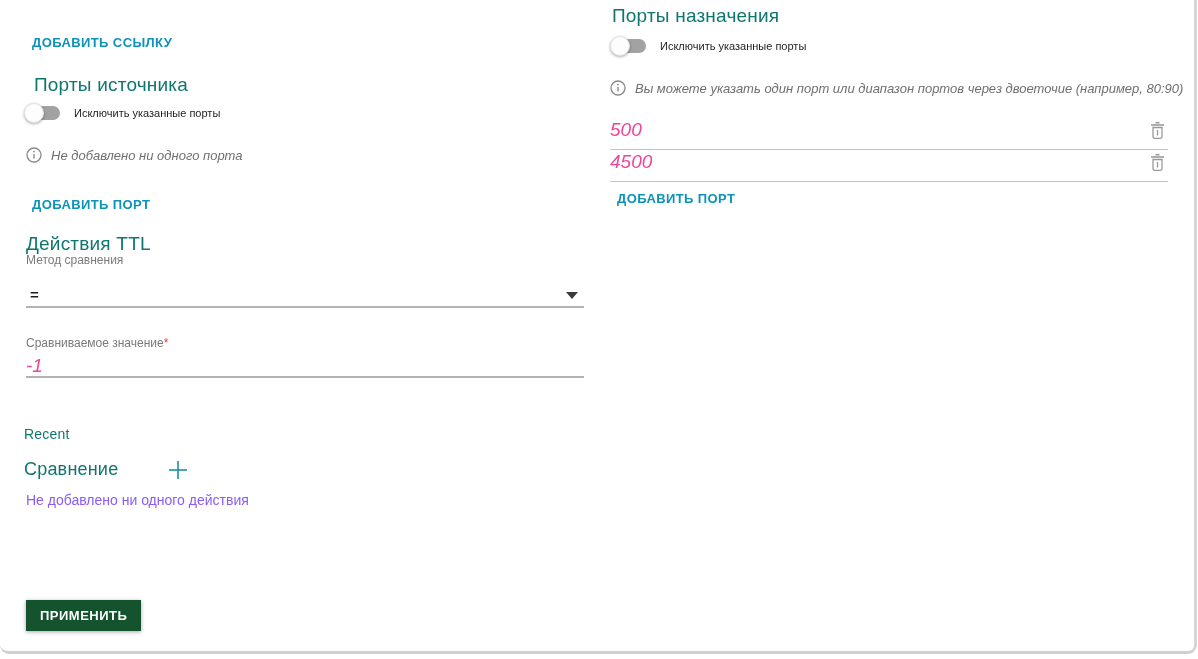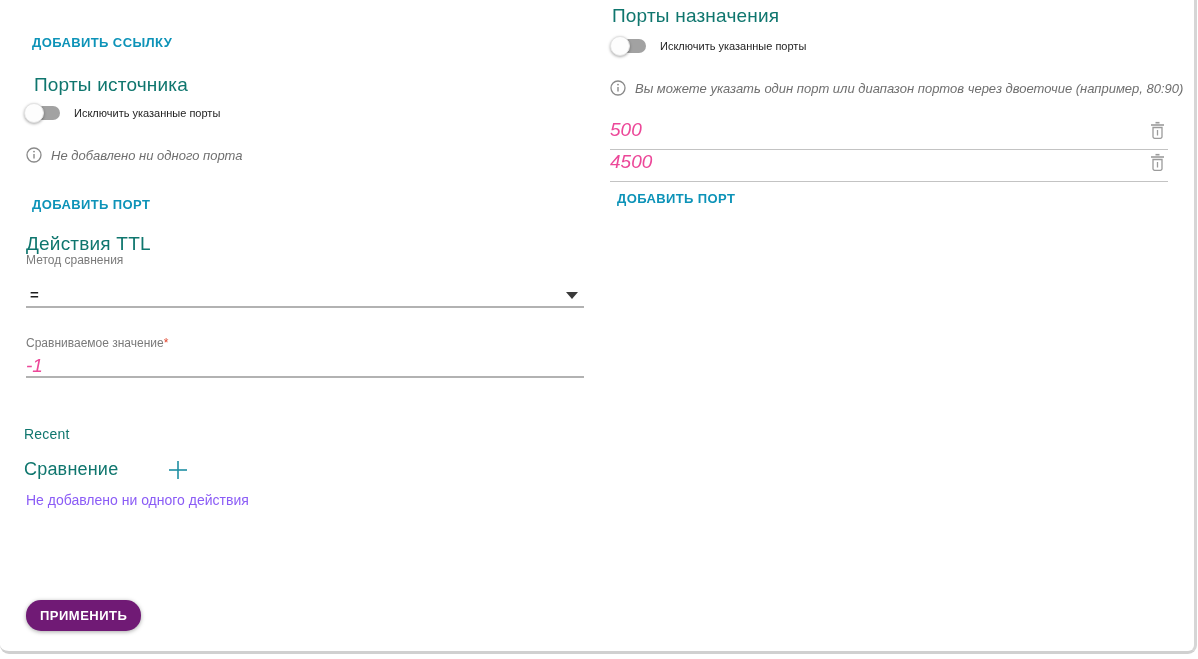--- a/index.html
+++ b/index.html
@@ -93,27 +93,27 @@
     font-family: "Liberation Sans", sans-serif;
     width: 400px;
     background: transparent;
     font-style: italic;
   }
   .trash-btn { cursor: pointer; background: none; border: none; line-height: 0; padding: 0; }
 
   .empty-note { font-size: 14px; color: #8b5cf6; white-space: nowrap; }
 
   .apply-button {
-    background: #701a75;
+    background: #14532d;
     color: #ffffff;
     font-size: 13px;
     font-weight: 700;
     letter-spacing: 0.5px;
     border: none;
-    border-radius: 15px;
+    border-radius: 0;
     padding: 8px 14px;
     cursor: pointer;
     box-shadow: 0 1px 4px rgba(0,0,0,0.35);
     font-family: "Liberation Sans", sans-serif;
   }
 
   .plus-icon { cursor: pointer; }
 </style>
 </head>
 <body>

